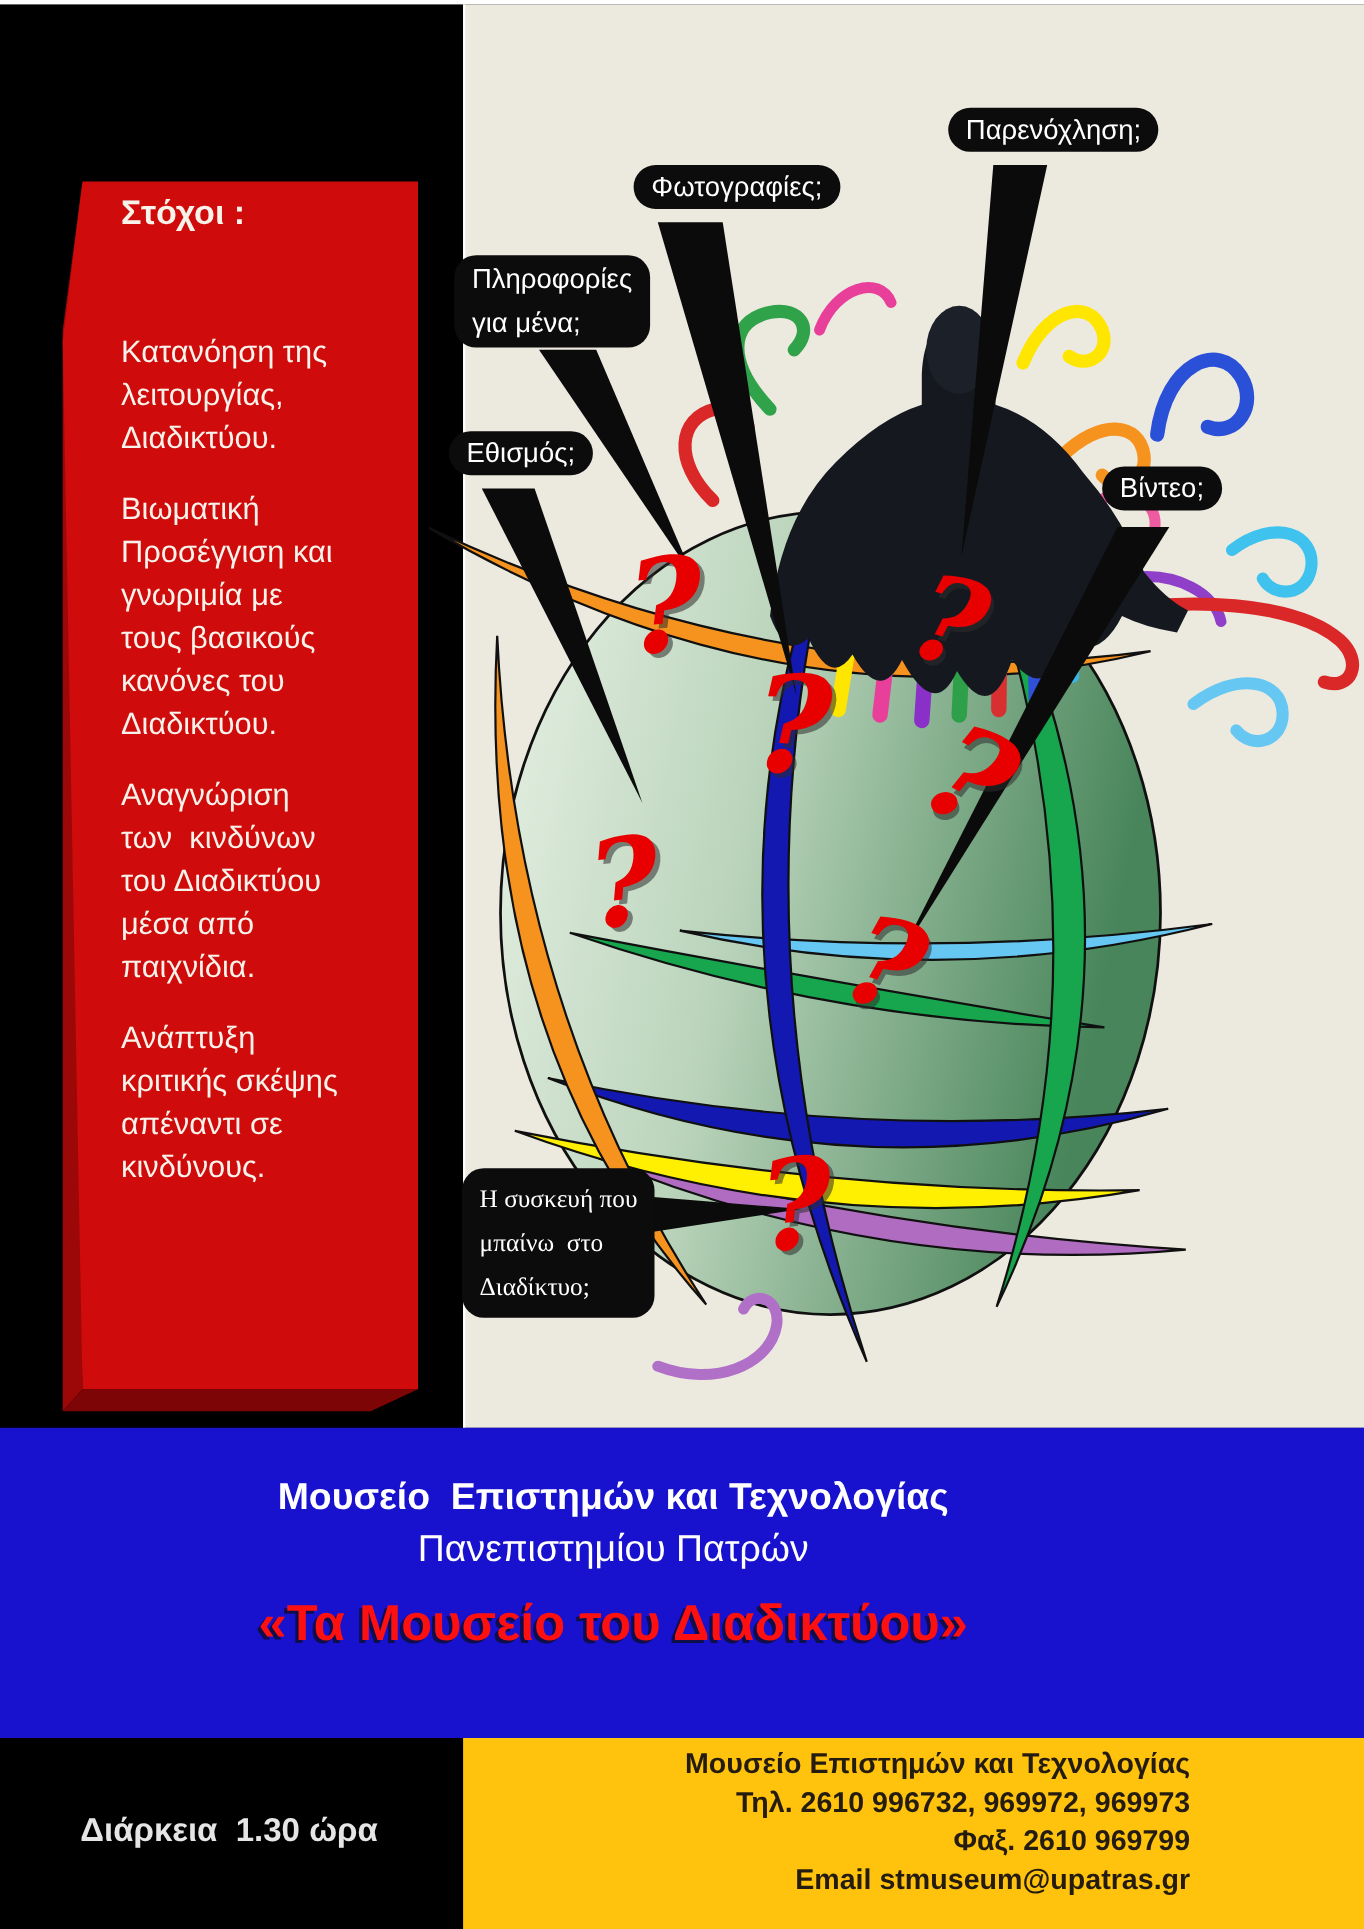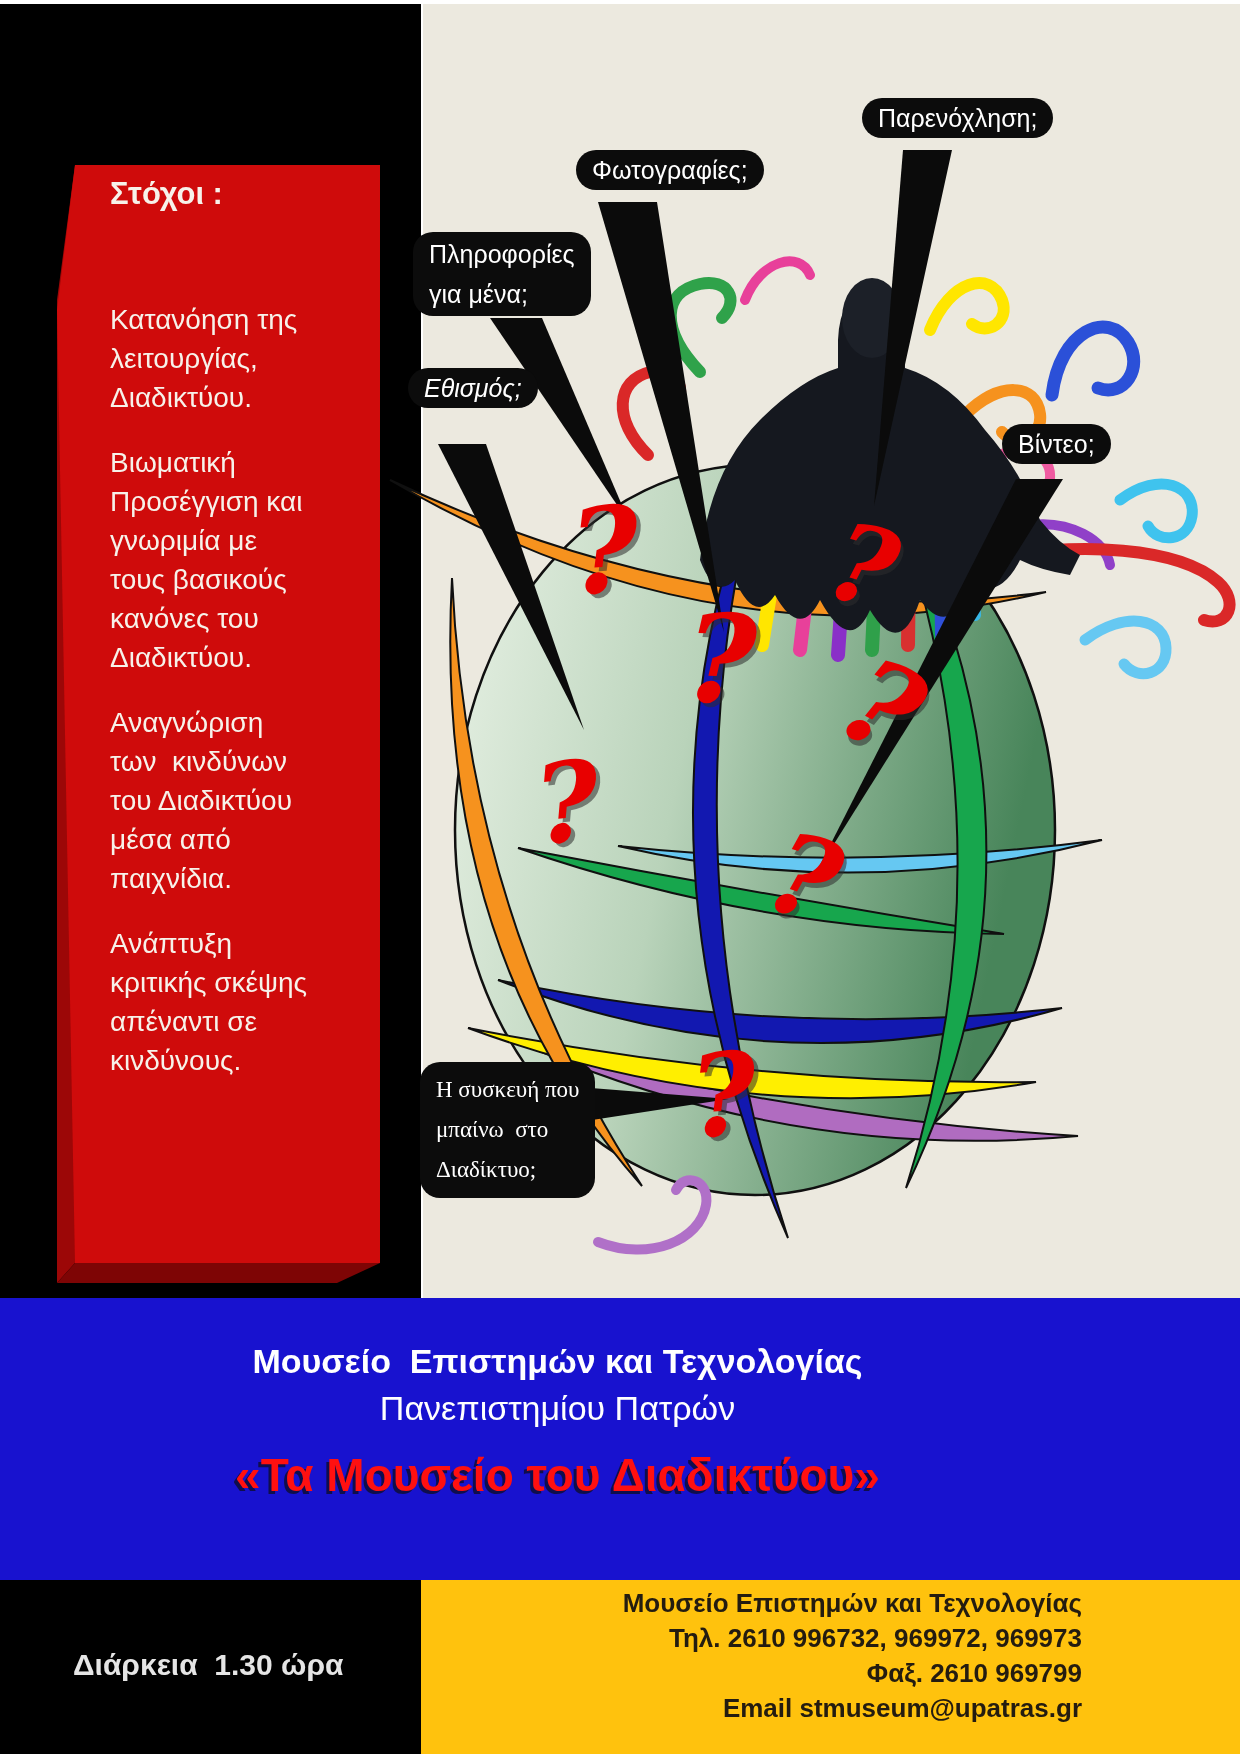--- a/index.html
+++ b/index.html
@@ -144,21 +144,21 @@
     <p class="goal">Ανάπτυξη
 κριτικής σκέψης
 απέναντι σε
 κινδύνους.</p>
   </div>
 
   <div class="callout abs two" style="left:413px;top:232px;">Πληροφορίες
 για μένα;</div>
   <div class="callout abs" style="left:548px;top:150px;margin-left:28px;">Φωτογραφίες;</div>
   <div class="callout abs" style="left:862px;top:98px;">Παρενόχληση;</div>
-  <div class="callout abs" style="left:408px;top:368px;font-style:italic;">Εθισμός;</div>
+  <div class="callout abs" style="left:408px;top:392px;">Εθισμός;</div>
   <div class="callout abs" style="left:1002px;top:424px;">Βίντεο;</div>
   <div class="callout abs serif" style="left:420px;top:1062px;">Η συσκευή που
 μπαίνω  στο
 Διαδίκτυο;</div>
 
   <span class="qm abs" style="left:570px;top:492px;font-size:118px;transform:rotate(-4deg);">?</span>
   <span class="qm abs" style="left:685px;top:598px;font-size:122px;transform:rotate(2deg);">?</span>
   <span class="qm abs" style="left:832px;top:512px;font-size:108px;transform:rotate(16deg);">?</span>
   <span class="qm abs" style="left:848px;top:648px;font-size:118px;transform:rotate(28deg);">?</span>
   <span class="qm abs" style="left:535px;top:748px;font-size:110px;transform:rotate(-6deg);">?</span>

